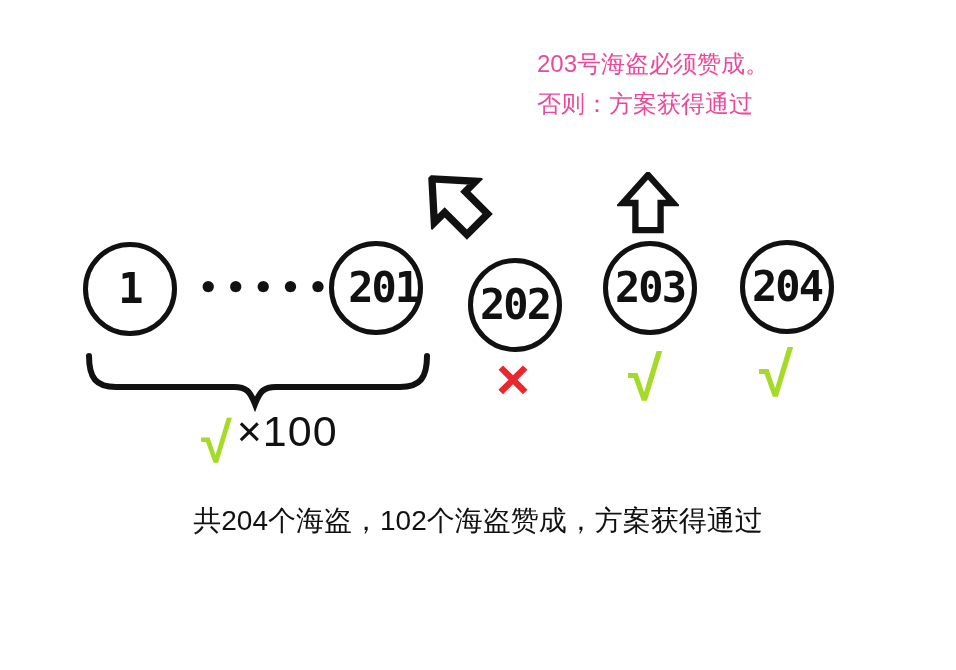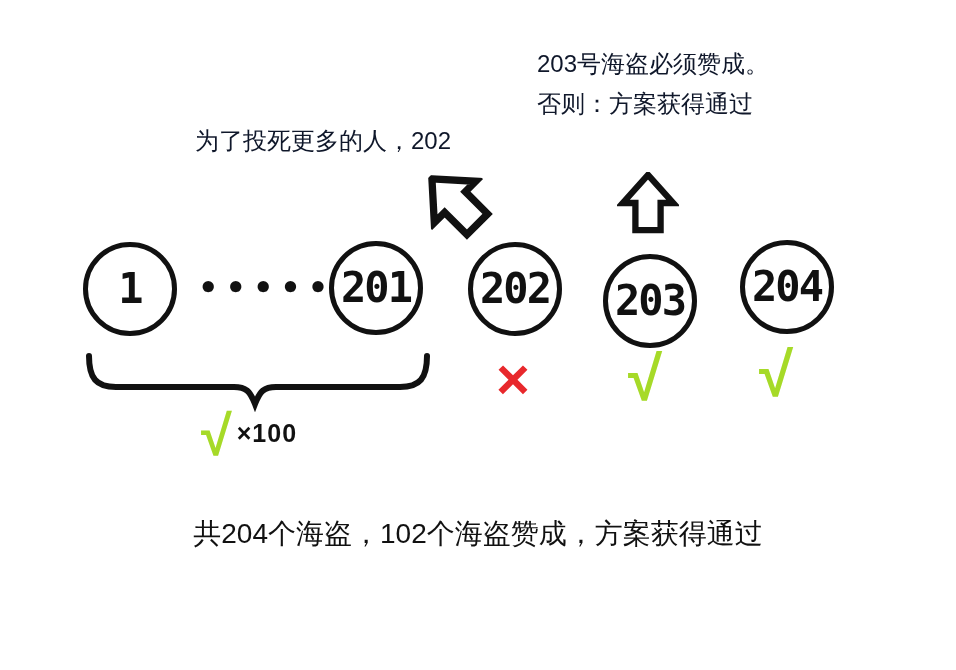--- a/index.html
+++ b/index.html
@@ -5,40 +5,40 @@
   html,body{margin:0;padding:0;background:#888;}
   .stage{
     position:relative;
     width:956px;height:670px;
     background:#ffffff;
     overflow:hidden;
     font-family:"Liberation Sans","DejaVu Sans",sans-serif;
     color:#111111;
   }
   
-  .note{position:absolute;font-size:24px;line-height:40px;color:#0f172a;}
+  .note{position:absolute;font-size:24px;line-height:40px;color:#ec4899;}
   .note div{white-space:nowrap;}
   .note-202{left:195px;top:120px;line-height:41px;}
   .note-203{left:537px;top:44px;}
   
   .pcircle{
     position:absolute;width:84px;height:84px;
     border:5px solid #111111;border-radius:50%;
     display:flex;align-items:center;justify-content:center;
     background:#ffffff;
   }
   .pcircle span{
     font-family:"DejaVu Sans Mono","Liberation Mono",monospace;
     font-weight:bold;font-size:42px;line-height:1;letter-spacing:-2px;
     color:#111111;
   }
   .c1  {left:83px; top:242px;}
-  .c201{left:329px;top:241px;}
-  .c202{left:468px;top:242px;}
-  .c203{left:603px;top:254px;}
+  .c201{left:329px;top:241px;justify-content:flex-end;}
+  .c202{left:468px;top:258px;}
+  .c203{left:603px;top:241px;}
   .c204{left:740px;top:240px;}
   
   .dots{
     position:absolute;left:198px;top:258px;width:115px;height:60px;
     display:flex;align-items:center;
     font-size:32px;font-weight:bold;letter-spacing:7px;color:#111111;
     font-family:"DejaVu Sans",sans-serif;
   }
   
   .arrow{position:absolute;}
@@ -55,36 +55,35 @@
   .vc-204{left:759px;top:344px;}
   
   .group-vote{
     position:absolute;left:201px;top:410px;
     display:flex;align-items:flex-end;
   }
   .group-vote .gcheck{
     color:#a6da28;font-weight:bold;font-size:56px;line-height:0.92;
   }
   .group-vote .gmult{
-    color:#111111;font-weight:bold;font-size:25px;line-height:1;
+    color:#111111;font-weight:normal;font-size:43px;line-height:1;
     margin-left:5px;margin-bottom:16px;letter-spacing:1px;
   }
   
   .conclusion{
     position:absolute;left:0;right:0;top:502px;
-    text-align:center;font-size:28px;color:#111111;white-space:nowrap;margin-top:13px;
+    text-align:center;font-size:28px;color:#111111;white-space:nowrap;
   }
 </style>
 </head>
 <body>
 
 <div class="stage">
 
   <div class="note note-202">
-    <div>为了投死更多的人，202</div>
   </div>
 
   <div class="note note-203">
     <div>203号海盗必须赞成。</div>
     <div>否则：方案获得通过</div>
   </div>
 
   <svg class="arrow arrow-diag" viewBox="0 0 64 64">
     <polygon points="32,3 58,32 45,32 45,60 19,60 19,32 6,32" fill="#ffffff" stroke="#111111" stroke-width="6.5" stroke-linejoin="miter"></polygon>
   </svg>

